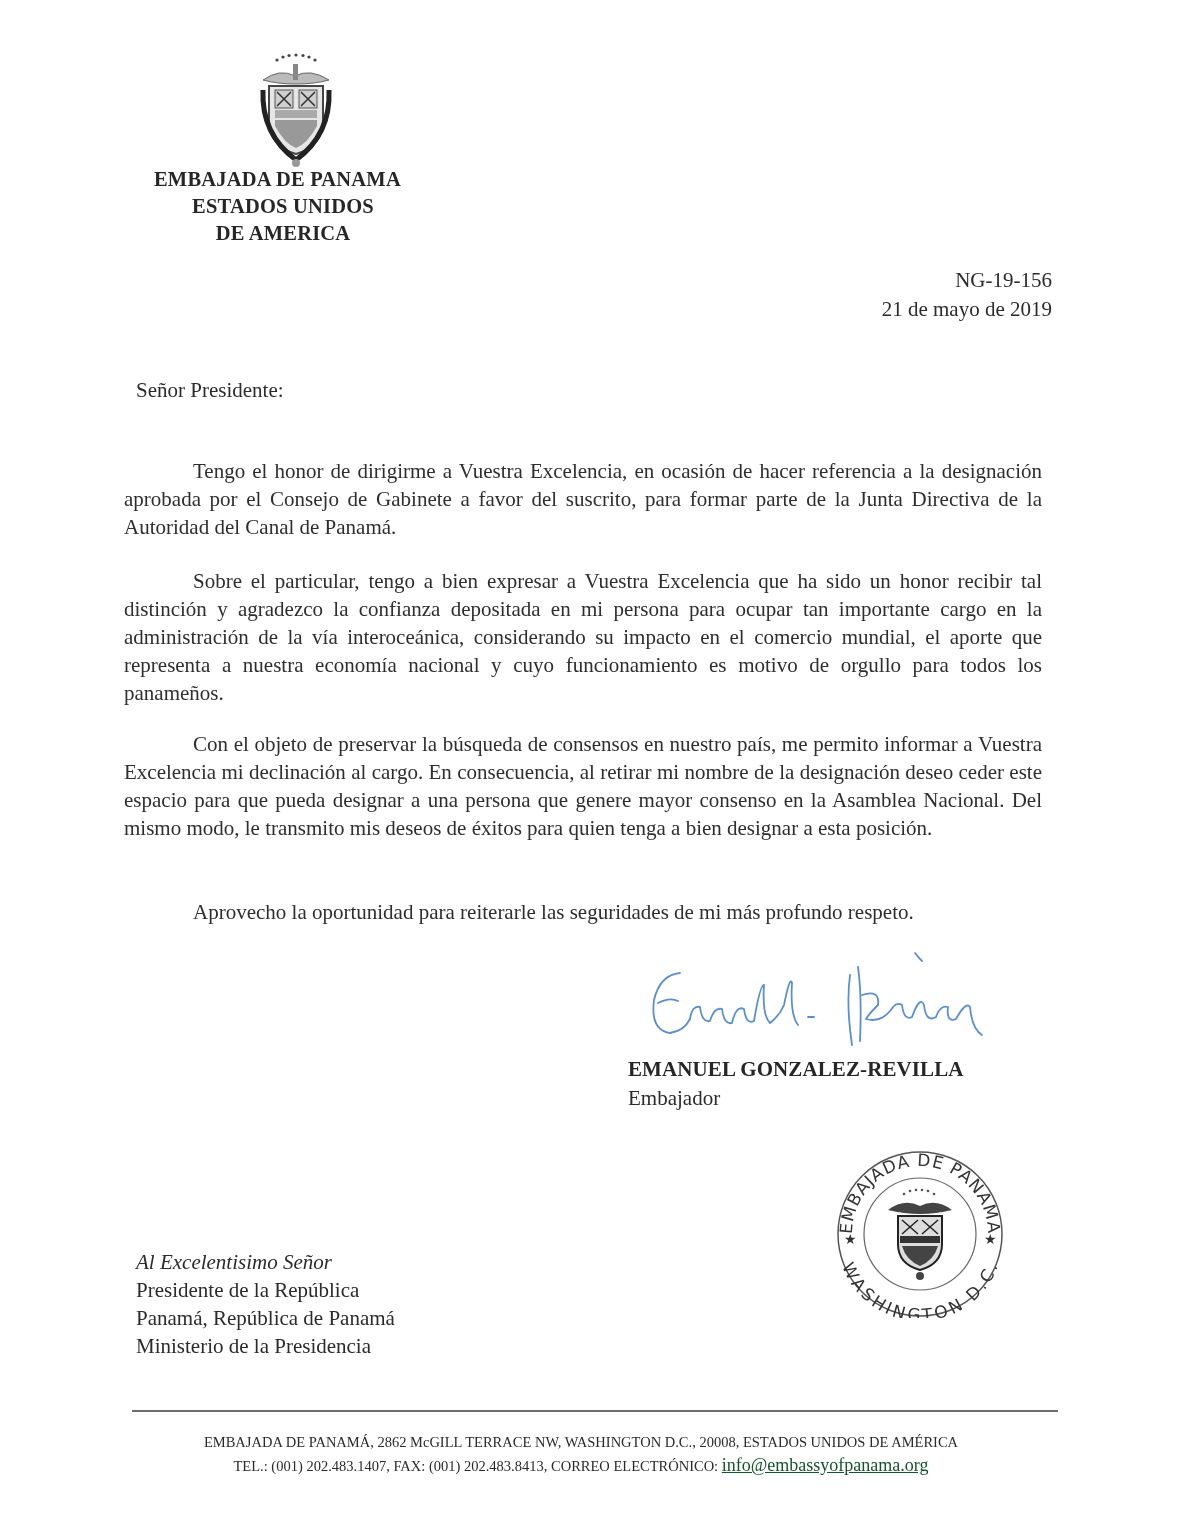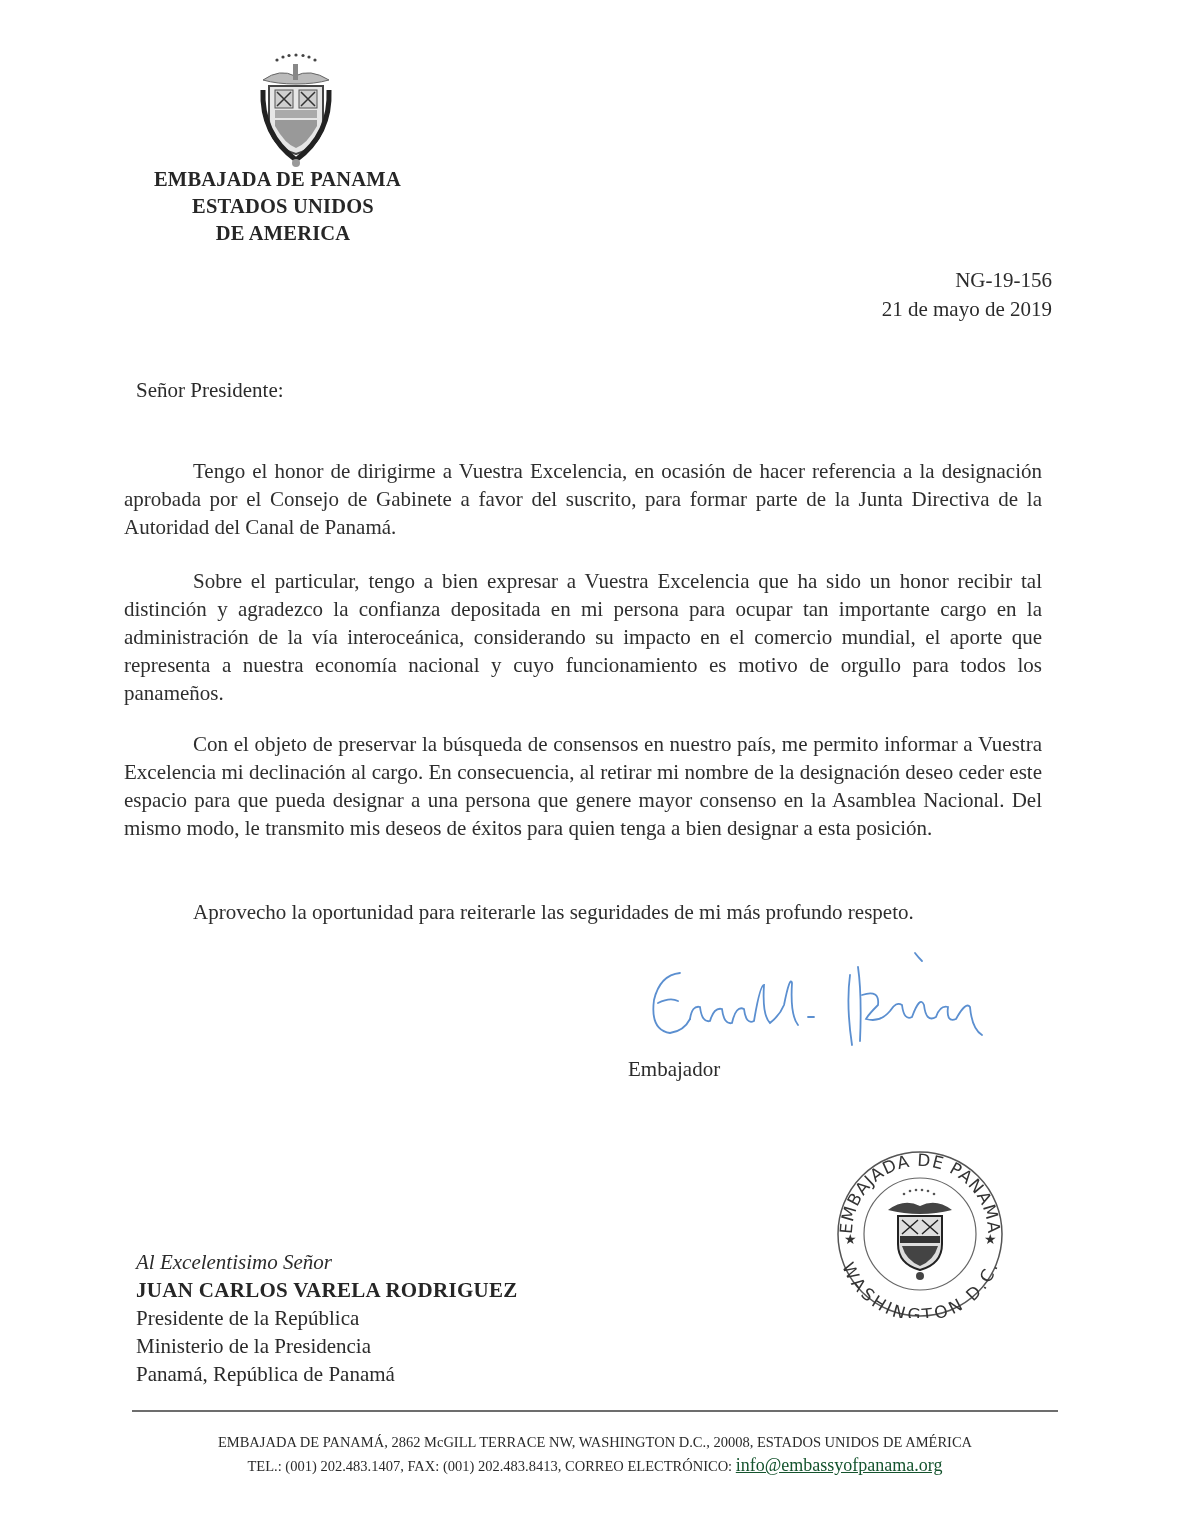--- a/index.html
+++ b/index.html
@@ -41,21 +41,21 @@
   
   .seal { left: 830px; top: 1148px; width: 180px; height: 170px; }
 
   
   .recipient { left: 136px; top: 1248px; font-size: 21px; line-height: 28px; }
   .recipient .salute { font-style: italic; }
   .recipient .rname { font-weight: bold; letter-spacing: 0.3px; color: #262626; }
 
   
   .rule { left: 132px; top: 1410px; width: 926px; height: 0; border-top: 2px solid #6d6d6d; }
-  .footer { left: 132px; top: 1431px; width: 926px; text-align: center; font-size: 14.5px; line-height: 23px; color: #2a2a2a; }
+  .footer { left: 118px; top: 1431px; width: 926px; text-align: center; font-size: 14.5px; line-height: 23px; color: #2a2a2a; }
   .footer .email { color: #14532d; text-decoration: underline; font-size: 18px; }
 </style>
 </head>
 <body>
 
 <div class="abs crest">
   <svg width="82" height="120" viewBox="0 0 82 120">
     <g fill="#444">
       <circle cx="22" cy="10" r="1.6"></circle>
         <circle cx="28" cy="7" r="1.6"></circle>
@@ -104,20 +104,21 @@
     <path d="M50 74 Q52 60 60 62 Q62 78 70 76 Q74 62 82 64 Q84 80 92 78 Q96 60 104 64 Q106 80 114 76 Q120 40 124 40 Q122 70 130 78 Q140 70 144 60 Q150 30 152 38 Q150 70 158 80"></path>
     <path d="M168 72 L174 72"></path>
     <path d="M210 30 Q206 60 212 100"></path>
     <path d="M218 22 Q222 50 220 96"></path>
     <path d="M222 50 Q240 44 238 60 Q228 70 226 74 Q240 78 250 66 Q256 56 262 60 Q264 76 272 72 Q280 50 284 60 Q286 78 296 72 Q300 60 308 62 Q306 78 316 74 Q326 56 330 62 Q332 84 342 90"></path>
     <path d="M275 8 Q278 12 282 16"></path>
   </svg>
 </div>
 
 <div class="abs signer">
+  <div class="name">EMANUEL GONZALEZ-REVILLA</div>
   <div class="title">Embajador</div>
 </div>
 
 <div class="abs seal">
   <svg width="180" height="170" viewBox="0 0 180 170">
     <defs>
       <path id="sealTop" d="M22 86 A68 68 0 0 1 158 86"></path>
       <path id="sealBot" d="M20 90 A70 70 0 0 0 160 90"></path>
     </defs>
     <circle cx="90" cy="86" r="82" fill="none" stroke="#555" stroke-width="1.5"></circle>
@@ -142,24 +143,23 @@
     <path d="M68 68 L112 68 L112 96 Q112 116 90 122 Q68 116 68 96Z" fill="#ddd" stroke="#222" stroke-width="2"></path>
     <path d="M72 72 L88 86 M88 72 L72 86 M92 72 L108 86 M108 72 L92 86" stroke="#222" stroke-width="1.5"></path>
     <rect x="70" y="88" width="40" height="7" fill="#333"></rect>
     <path d="M72 98 L108 98 Q104 112 90 118 Q76 112 72 98Z" fill="#444"></path>
     <circle cx="90" cy="128" r="4" fill="#444"></circle>
   </svg>
 </div>
 
 <div class="abs recipient">
   <div class="salute">Al Excelentisimo Señor</div>
-  <div class="rname">JUAN CARLOS VARELA RODRIGUEZ</div>
   <div>Presidente de la República</div>
+  <div>Panamá, República de Panamá</div>
   <div>Ministerio de la Presidencia</div>
-  <div>Panamá, República de Panamá</div>
 </div>
 
 <div class="abs rule"></div>
 
 <div class="abs footer">
   <div>EMBAJADA DE PANAMÁ, 2862 McGILL TERRACE NW, WASHINGTON D.C., 20008, ESTADOS UNIDOS DE AMÉRICA</div>
   <div><span>TEL.: (001) 202.483.1407, FAX: (001) 202.483.8413, CORREO ELECTRÓNICO: </span><span class="email">info@embassyofpanama.org</span></div>
 </div>
 
 </body></html>

